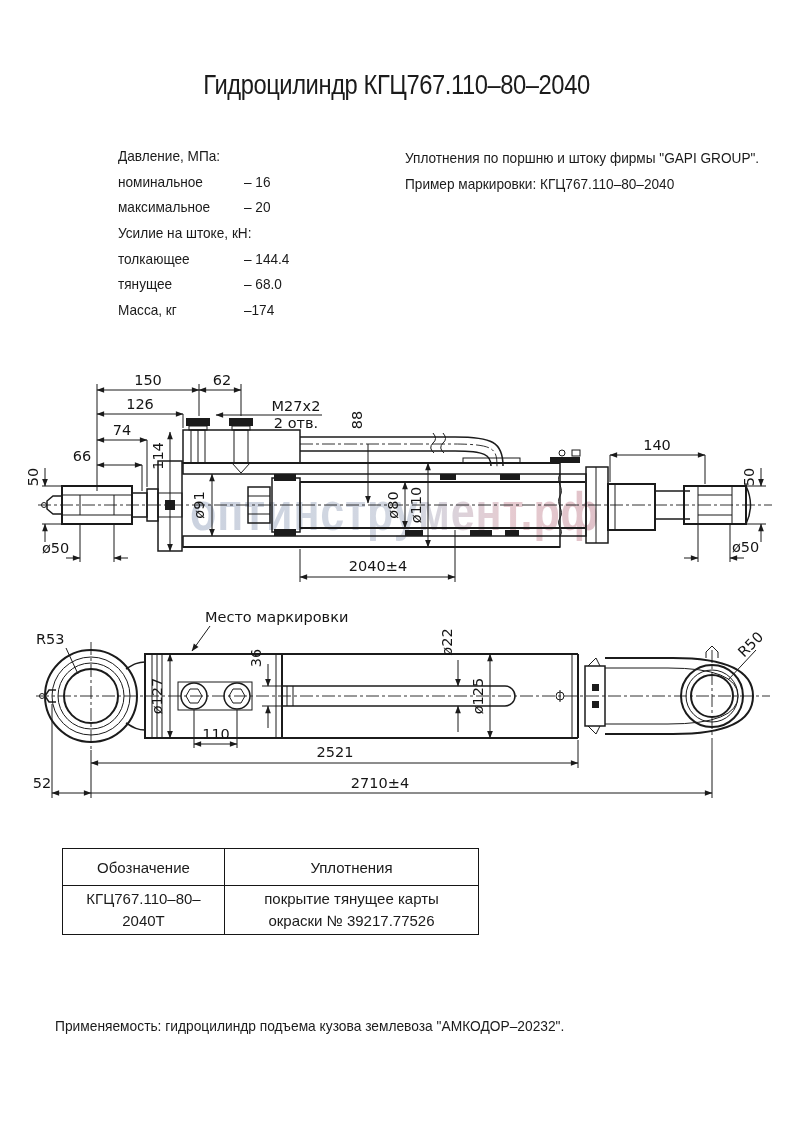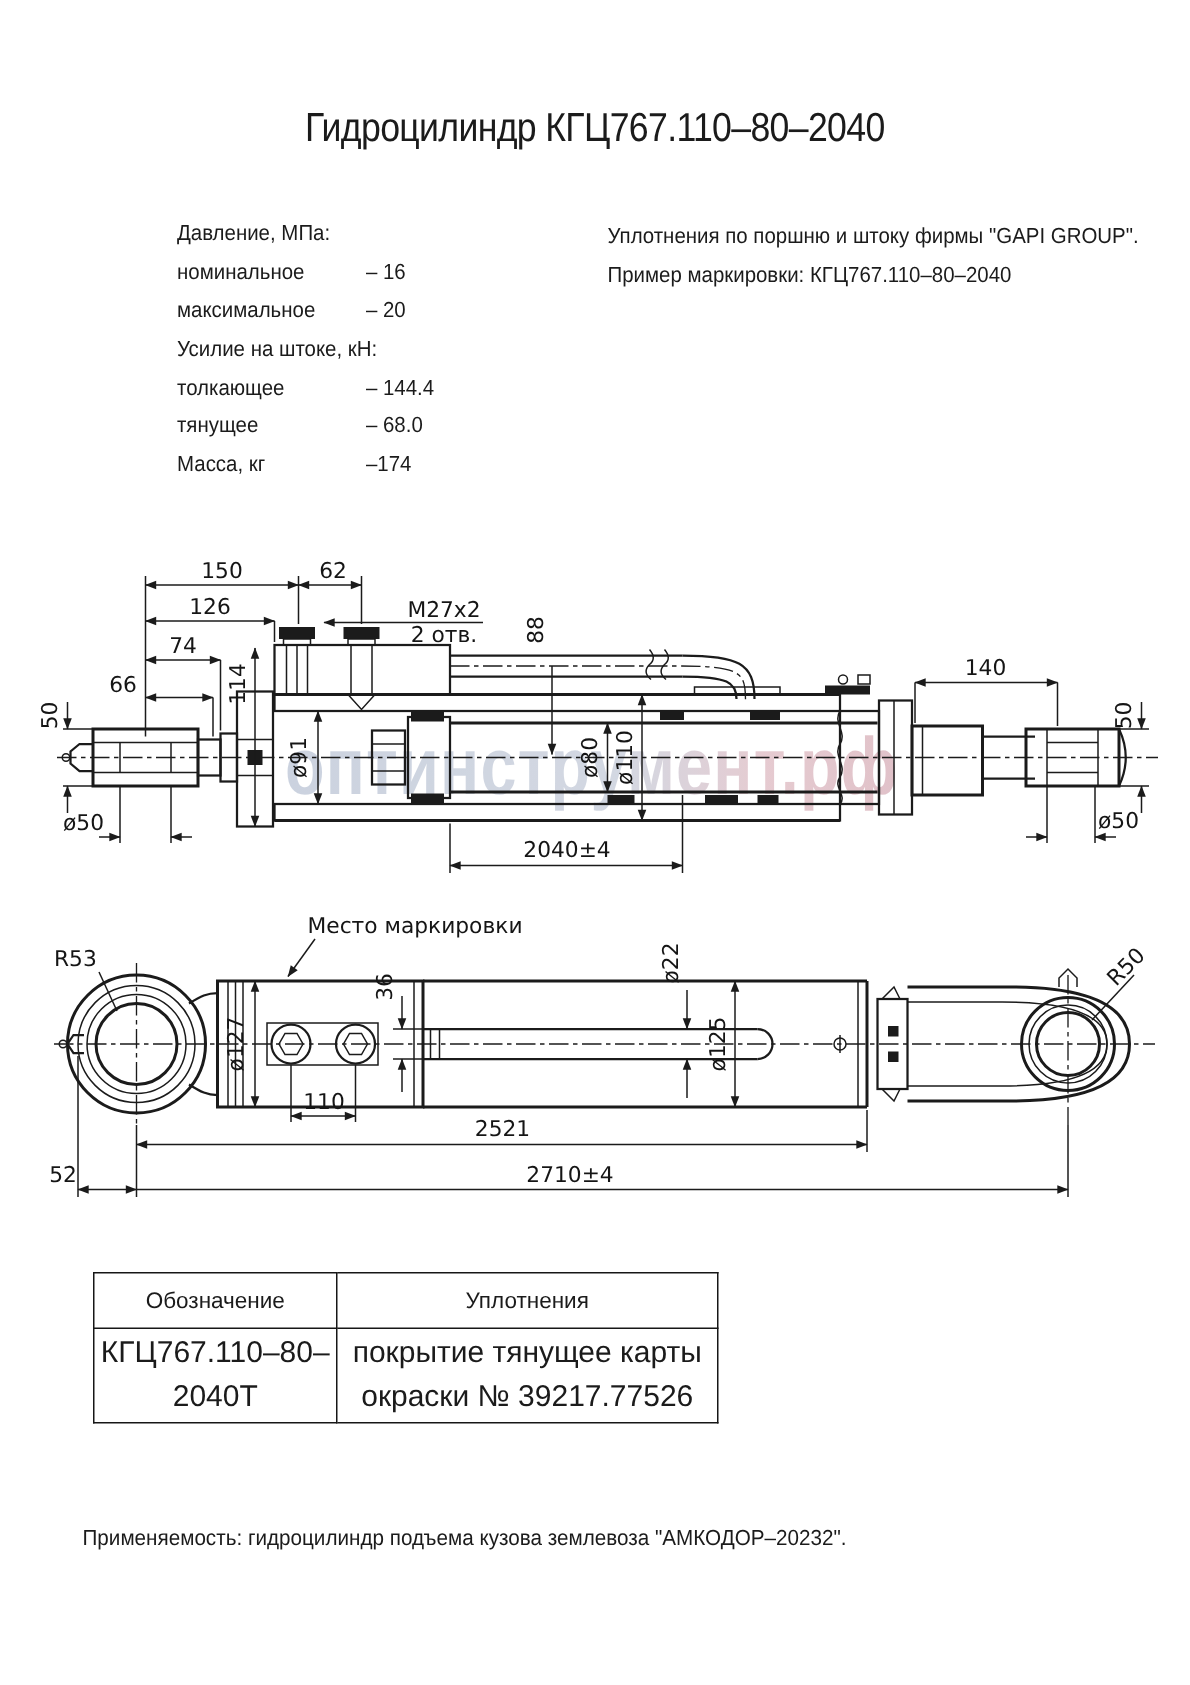--- a/index.html
+++ b/index.html
@@ -22,21 +22,21 @@
   .cl{stroke:#1b1b1b;stroke-width:.9;fill:none;stroke-dasharray:13 3 3 3;}
   .d{stroke:#1b1b1b;stroke-width:1;fill:none;}
   .blk{fill:#1b1b1b;stroke:none;}
   text{font-family:"DejaVu Sans",sans-serif;font-size:14.5px;fill:#151515;}
   .tm{text-anchor:middle;}
   #ctable{left:62px;top:848px;width:417px;border-collapse:collapse;font-size:15px;}
   #ctable td{border:1.6px solid #161616;text-align:center;vertical-align:middle;padding:2px 4px;}
   #ctable .c1{width:153px;}
   #ctable .hd{height:37px;}
   #ctable .r1{height:38px;}
-  #ctable .r2{height:48px;font-size:20px;line-height:1.45;}
+  #ctable .r2{height:48px;font-size:15px;line-height:1.45;}
   #footer{left:55px;top:1018px;font-size:14.5px;transform:scaleX(.95);transform-origin:left;white-space:nowrap;}
 </style>
 </head>
 <body>
 
 <div id="title" class="abs">Гидроцилиндр КГЦ767.110–80–2040</div>
 
 <div>
   <div class="spec-line" style="top:148px">Давление, МПа:</div>
   <div class="spec-line" style="top:174px">

